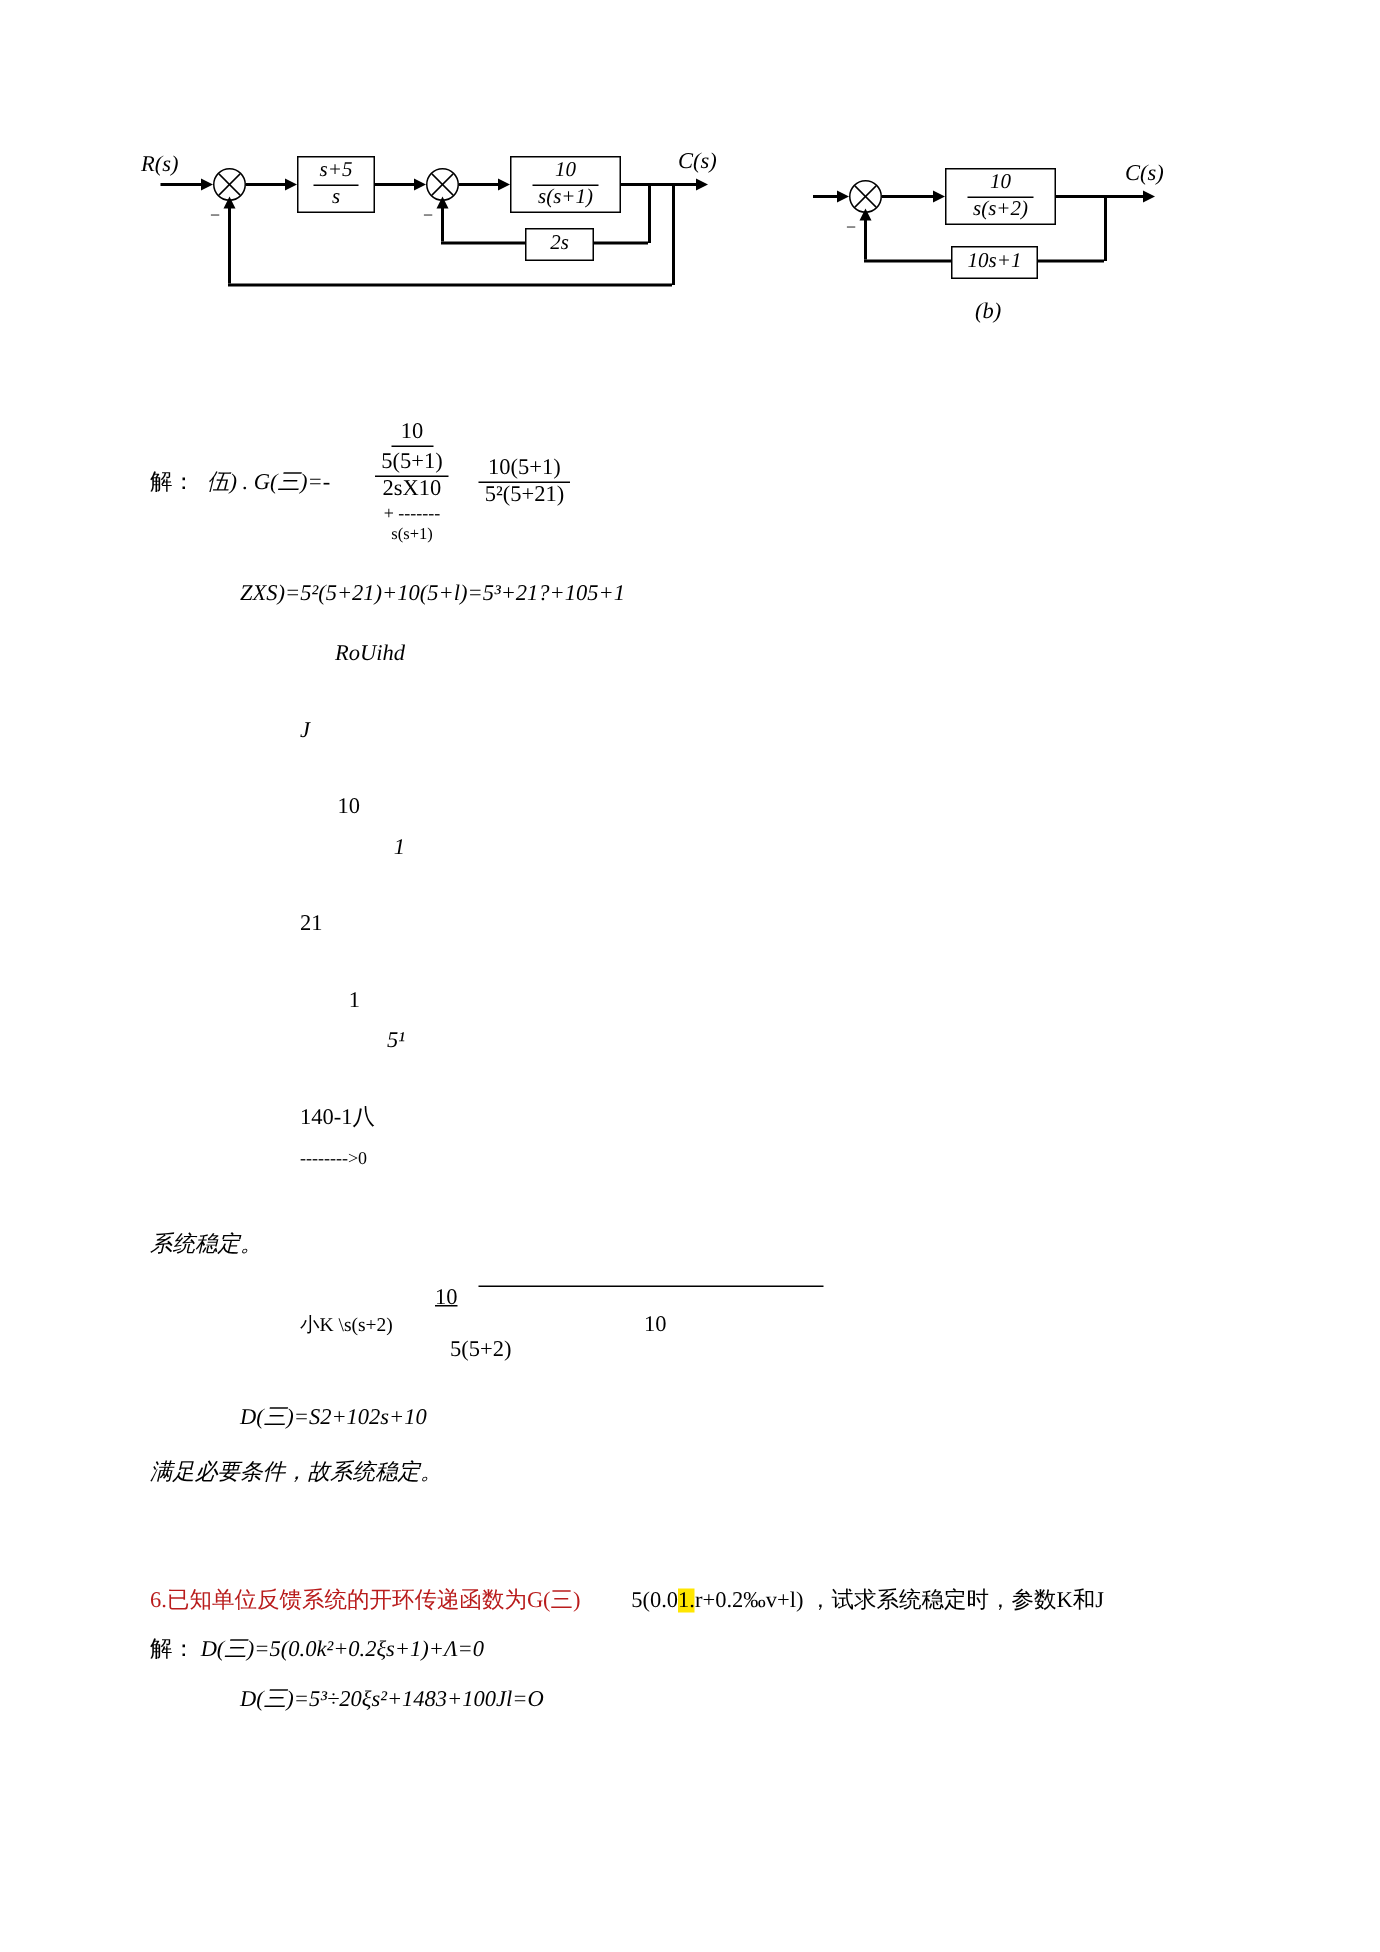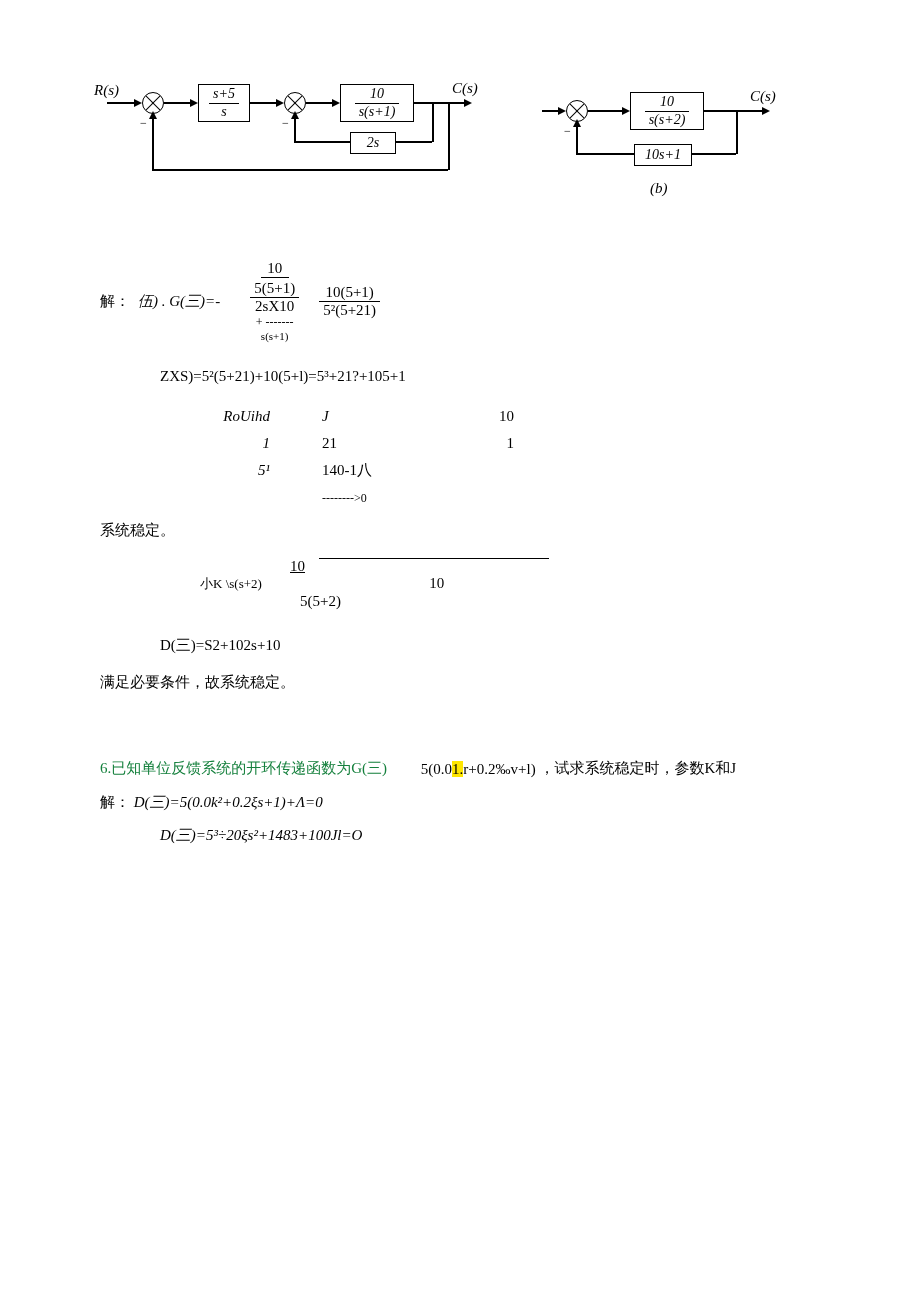--- a/index.html
+++ b/index.html
@@ -7,21 +7,21 @@
     padding: 0;
     width: 920px;
     height: 1301px;
     background: #fff;
     font-family: "SimSun", "Times New Roman", serif;
     font-size: 15px;
     color: #000;
     position: relative;
   }
   .content {
-    padding: 80px 100px 0 100px;
+    padding: 100px 100px 0 100px;
   }
   
   .diagrams {
     position: relative;
     height: 140px;
   }
   .diag-a, .diag-b {
     position: absolute;
     top: 0;
   }
@@ -98,44 +98,44 @@
     border-left: 4px solid transparent;
     border-right: 4px solid transparent;
     border-bottom: 8px solid #000;
   }
   .caption-b {
     position: absolute;
     font-style: italic;
     font-family: "Times New Roman", serif;
   }
   
-  .row { position: relative; margin: 18px 0; }
+  .row { position: relative; margin: 18px 0; font-style: italic; }
   .indent1 { margin-left: 60px; }
   .sub { vertical-align: sub; font-size: 10px; }
   .it { font-style: italic; font-family: "Times New Roman", serif; }
   .hl { background: #ffe600; }
-  .green { color: #15803d; }
+  .green { color: #b91c1c; }
   .frac2 {
     display: inline-block;
     vertical-align: middle;
     text-align: center;
   }
   .frac2 .n { display: block; border-bottom: 1px solid #000; padding: 0 4px; }
   .frac2 .d { display: block; padding: 0 4px; }
   .longbar {
     display: inline-block;
     border-top: 1px solid #000;
     vertical-align: top;
     height: 1px;
   }
   .routh-table {
     margin-left: 100px;
     margin-top: 8px;
   }
-  .routh-table .tr { display: flex; gap: 52px; line-height: 1.8; }
+  .routh-table .tr { display: flex; gap: 24px; line-height: 1.8; flex-direction: column; }
   .routh-table .c1 { width: 70px; text-align: right; font-style: italic; font-family: "Times New Roman", serif; }
   .routh-table .c2 { width: 100px; }
   .routh-table .c3 { width: 40px; text-align: right; }
 </style>
 </head>
 <body>
 
 <div class="content">
 
   <div class="diagrams">

